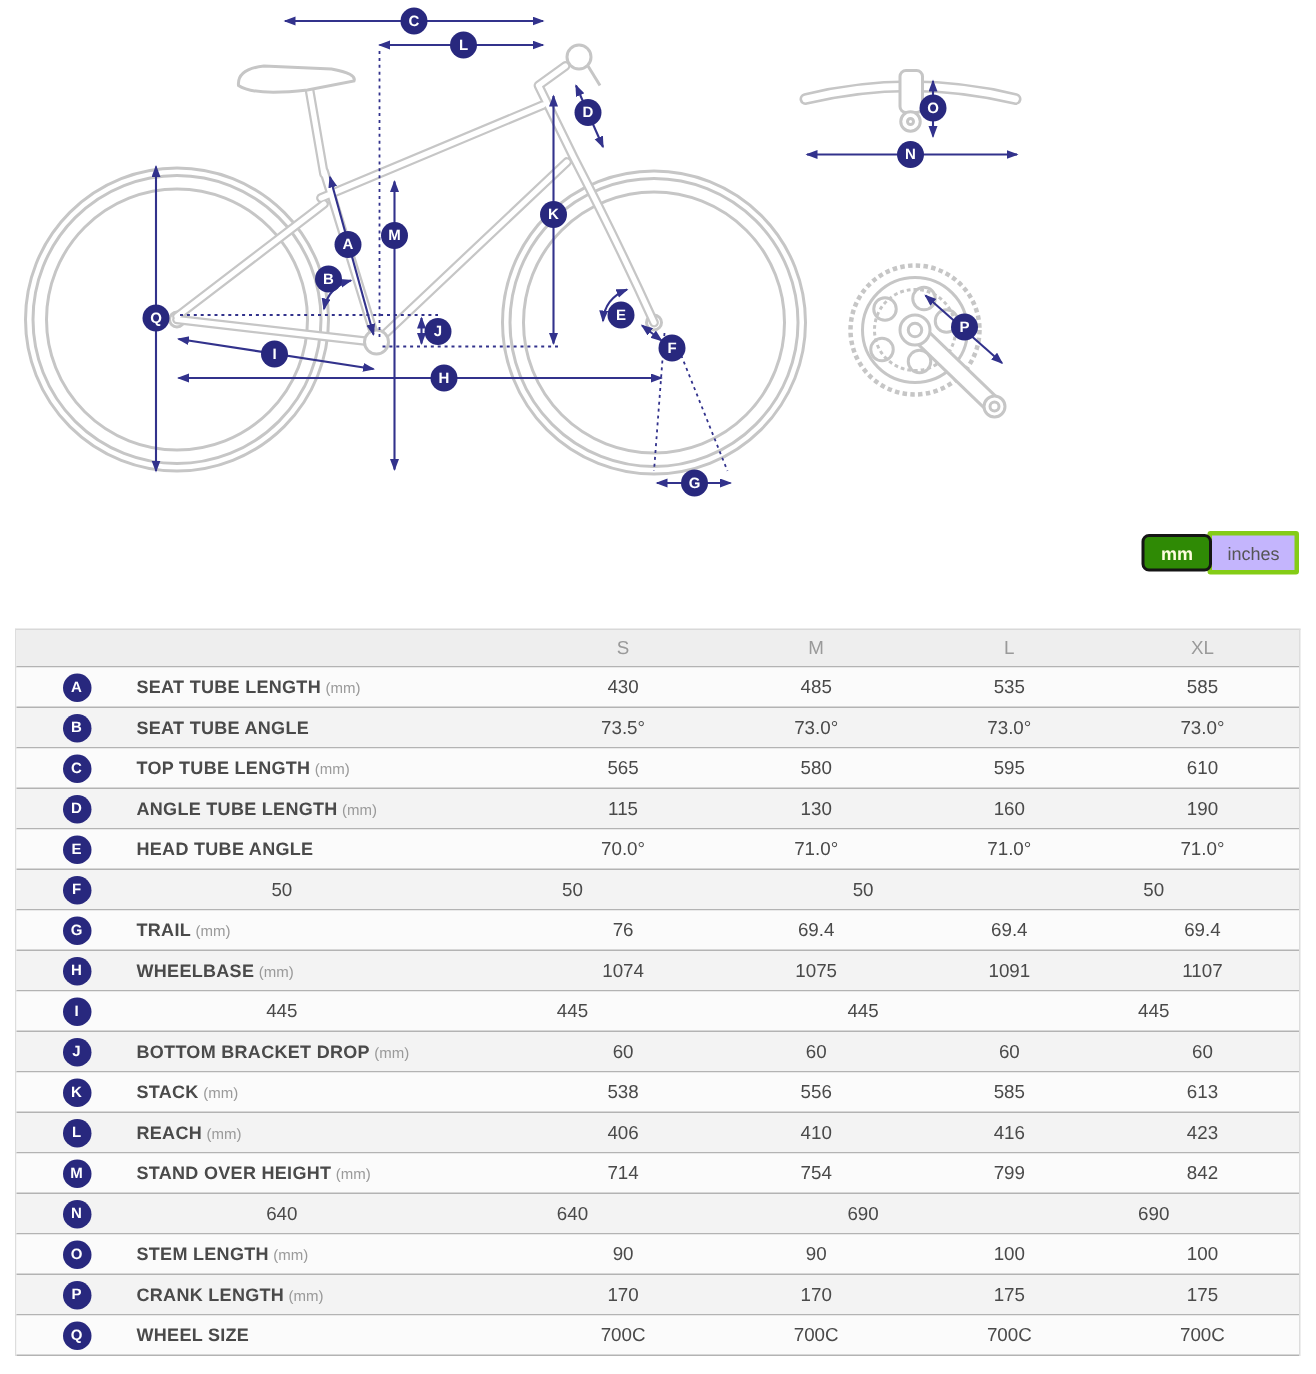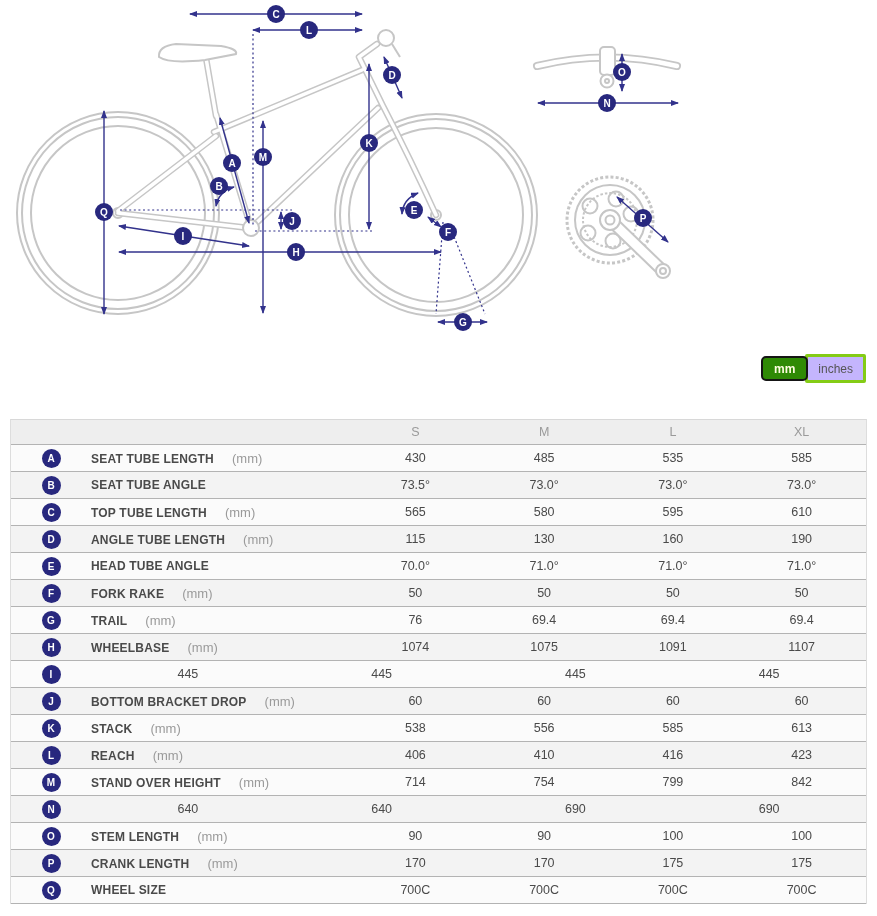--- a/index.html
+++ b/index.html
@@ -17,21 +17,21 @@
   .geo-table{position:absolute;left:10px;right:10px;top:419px;border-top:1px solid #d8d8d8;
              border-left:1px solid #ddd;border-right:1px solid #ddd;}
   .thead{display:flex;height:24px;background:#eeeeee;border-bottom:1px solid #b3b3b3;align-items:center;}
   .trow{display:flex;height:26px;border-bottom:1px solid #b3b3b3;align-items:center;}
   .trow.odd{background:#fbfbfb;}
   .trow.even{background:#f3f3f3;}
   .c-badge{width:80px;display:flex;justify-content:center;align-items:center;flex:0 0 auto;}
   .tbadge{width:19px;height:19px;border-radius:50%;background:#28287e;color:#fff;
           font:bold 10px "Liberation Sans",sans-serif;display:flex;align-items:center;justify-content:center;}
   .c-label{width:260px;flex:0 0 auto;font-weight:bold;font-size:12px;color:#4a4a4a;letter-spacing:.2px;white-space:nowrap;}
-  .c-label .unit{font-weight:normal;font-size:13px;color:#9a9a9a;margin-left:18px;letter-spacing:0;}
+  .c-label .unit{font-weight:normal;font-size:10px;color:#9a9a9a;margin-left:3px;letter-spacing:0;}
   .c-val{flex:1;text-align:center;font-size:12.5px;color:#4a4a4a;}
   .thead .c-val{color:#9a9a9a;}
 </style>
 </head>
 <body>
 
 <div class="page">
 
   <div class="diagram">
     <svg width="877" height="410" viewBox="0 0 877 410">
@@ -204,21 +204,20 @@
           <div class="c-label"><span>HEAD TUBE ANGLE</span></div>
           <div class="c-val">70.0°</div>
           <div class="c-val">71.0°</div>
           <div class="c-val">71.0°</div>
           <div class="c-val">71.0°</div>
         </div>
         <div class="trow even">
           <div class="c-badge">
             <div class="tbadge">F</div>
           </div>
-          <div class="c-label"><span>FORK RAKE</span><span class="unit">(mm)</span></div>
           <div class="c-val">50</div>
           <div class="c-val">50</div>
           <div class="c-val">50</div>
           <div class="c-val">50</div>
         </div>
         <div class="trow odd">
           <div class="c-badge">
             <div class="tbadge">G</div>
           </div>
           <div class="c-label"><span>TRAIL</span><span class="unit">(mm)</span></div>

